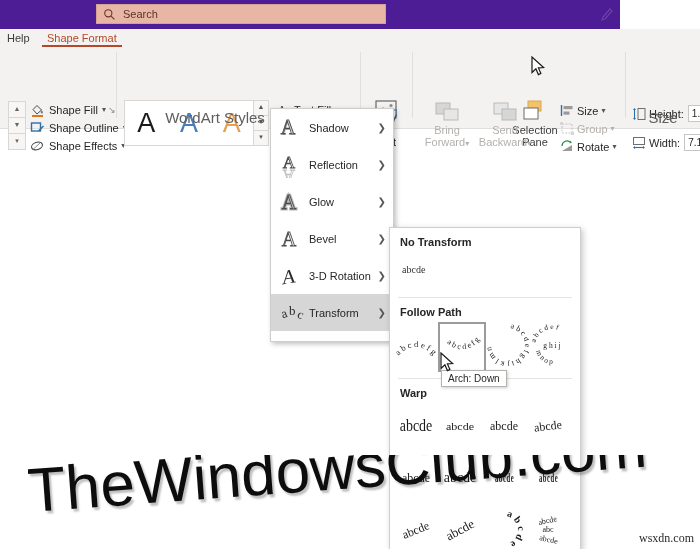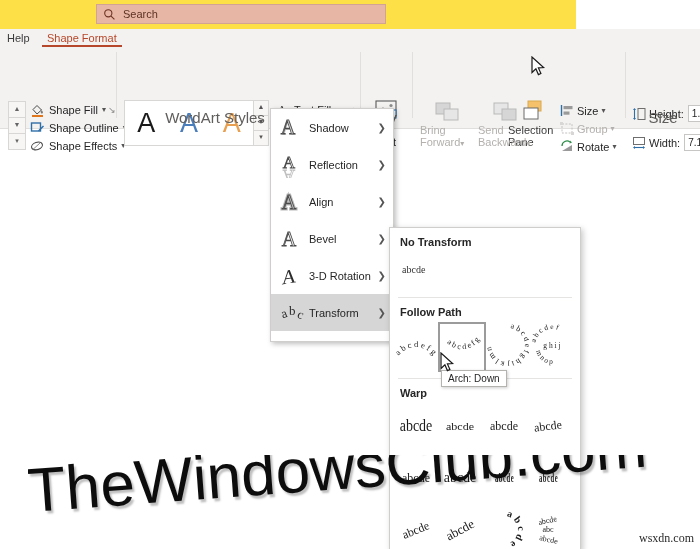--- a/index.html
+++ b/index.html
@@ -5,22 +5,22 @@
   html,body{margin:0;padding:0;}
   body{
     width:700px;height:549px;overflow:hidden;position:relative;
     background:#ffffff;
     font-family:"Liberation Sans", sans-serif;
     font-size:11px;color:#3b3b3b;
     -webkit-font-smoothing:antialiased;
   }
   
   #titlebar{
-    position:absolute;left:0;top:0;width:576px;height:29px;
-    background:#fde047;
+    position:absolute;left:0;top:0;width:620px;height:29px;
+    background:#4c1d95;
   }
   #search-box{
     position:absolute;left:96px;top:4px;width:288px;height:18px;
     background:#e8b6a5;border:1px solid #d2a292;
     display:flex;align-items:center;
   }
   #search-box .mg{
     width:16px;margin-left:6px;margin-right:4px;color:#6e3423;
     font-size:11px;line-height:1;text-align:center;
   }
@@ -78,21 +78,21 @@
     position:absolute;left:272px;height:17px;display:flex;align-items:center;
     font-size:11px;color:#262626;white-space:nowrap;padding:0 3px;
   }
   .txitem.sel{background:#dadada;border:1px solid #c6c6c6;padding:0 2px;}
   
   #alt-text{
     position:absolute;left:368px;top:52px;width:36px;text-align:center;
   }
   #alt-text .lbl{font-size:11px;color:#262626;line-height:12px;}
   
-  .arrbtn{position:absolute;text-align:left;width:54px;}
+  .arrbtn{position:absolute;text-align:center;width:54px;}
   .arrbtn .lbl{font-size:11px;line-height:12px;}
   .dim{color:#b3b0ad;}
   .arrsmall{
     position:absolute;height:17px;display:flex;align-items:center;
     font-size:11px;white-space:nowrap;
   }
   
   .sizerow{position:absolute;display:flex;align-items:center;font-size:11px;color:#262626;}
   .sizebox{
     width:40px;height:15px;border:1px solid #c8c6c4;background:#fff;
@@ -435,21 +435,21 @@
     <span class="te-lbl">Reflection</span>
     <span class="te-arrow">❯</span>
   </div>
   <div class="te-item">
     <span class="te-ico">
       <svg width="22" height="24" viewBox="0 0 22 24">
         <text x="10" y="19" font-family="Liberation Serif, serif" font-size="20" text-anchor="middle" fill="none" stroke="#bcbcbc" stroke-width="3">A</text>
         <text x="10" y="19" font-family="Liberation Serif, serif" font-size="20" text-anchor="middle" fill="none" stroke="#4a4a4a" stroke-width=".8">A</text>
       </svg>
     </span>
-    <span class="te-lbl">Align</span>
+    <span class="te-lbl">Glow</span>
     <span class="te-arrow">❯</span>
   </div>
   <div class="te-item">
     <span class="te-ico">
       <svg width="22" height="24" viewBox="0 0 22 24">
         <text x="10" y="19" font-family="Liberation Serif, serif" font-size="20" text-anchor="middle" fill="#efefef" stroke="#4a4a4a" stroke-width=".8">A</text>
       </svg>
     </span>
     <span class="te-lbl">Bevel</span>
     <span class="te-arrow">❯</span>

